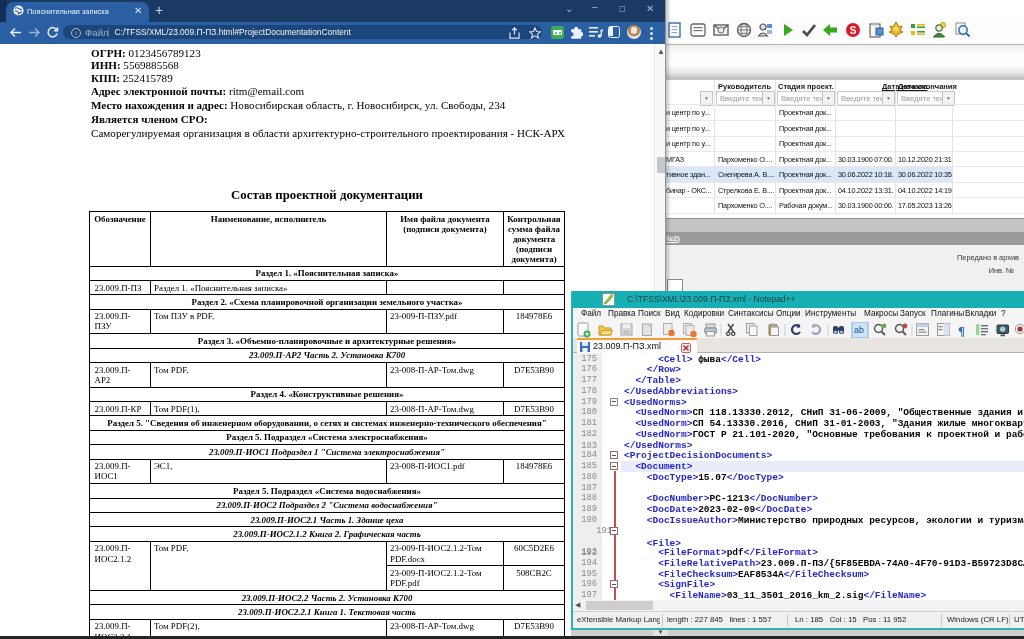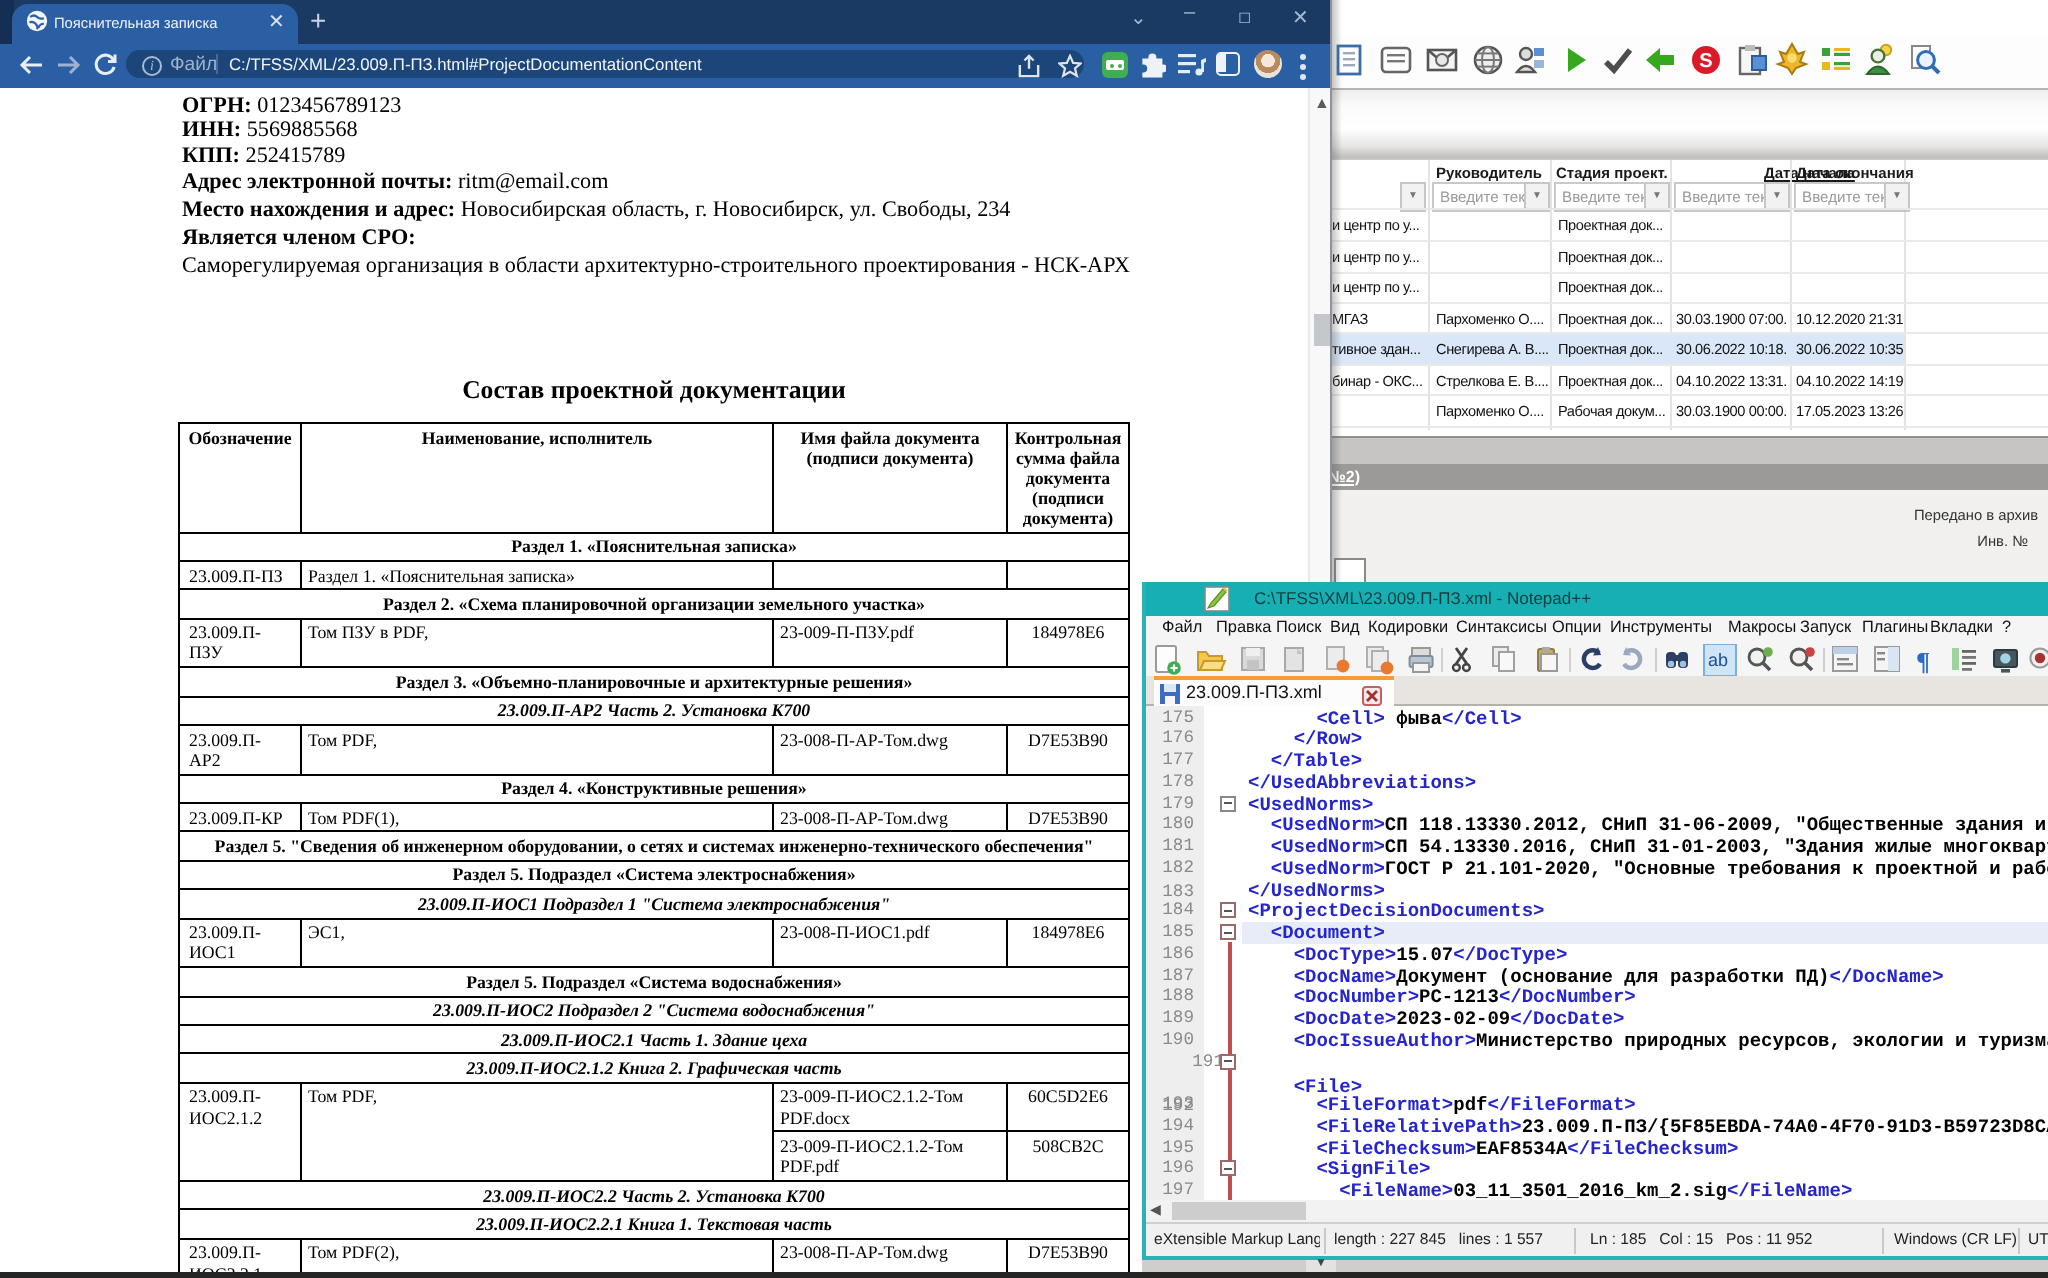--- a/index.html
+++ b/index.html
@@ -614,21 +614,20 @@
 <div class="cline" style="top:75.75px;">  <b>&lt;UsedNorm&gt;</b>ГОСТ Р 21.101-2020, "Основные требования к проектной и рабочей </div>
 <div class="lnum" style="top:88px;">183</div>
 <div class="cline" style="top:86.50px;"><b>&lt;/UsedNorms&gt;</b></div>
 <div class="lnum" style="top:97.25px;">184</div>
 <div class="cline" style="top:97.25px;"><b>&lt;ProjectDecisionDocuments&gt;</b></div>
 <div class="lnum" style="top:108.00px;">185</div>
 <div class="cline" style="top:108.00px;">  <b>&lt;Document&gt;</b></div>
 <div class="lnum" style="top:118.75px;">186</div>
 <div class="cline" style="top:118.75px;">    <b>&lt;DocType&gt;</b>15.07<b>&lt;/DocType&gt;</b></div>
 <div class="lnum" style="top:129.50px;">187</div>
-<div class="cline" style="top:129.50px;">    <b>&lt;DocName&gt;</b>Документ (основание для разработки ПД)<b>&lt;/DocName&gt;</b></div>
 <div class="lnum" style="top:140.25px;">188</div>
 <div class="cline" style="top:140.25px;">    <b>&lt;DocNumber&gt;</b>РС-1213<b>&lt;/DocNumber&gt;</b></div>
 <div class="lnum" style="top:151.00px;">189</div>
 <div class="cline" style="top:151.00px;">    <b>&lt;DocDate&gt;</b>2023-02-09<b>&lt;/DocDate&gt;</b></div>
 <div class="lnum" style="top:161.75px;">190</div>
 <div class="cline" style="top:161.75px;">    <b>&lt;DocIssueAuthor&gt;</b>Министерство природных ресурсов, экологии и туризма Ре</div>
 <div class="lnum" style="top:172.50px;padding-left:15px;">191</div>
 <div class="cline" style="top:172.50px;margin-top:12px;">    <b>&lt;File&gt;</b></div>
 <div class="lnum" style="top:195px;">192</div>
 <div class="lnum" style="top:194.00px;">193</div>

